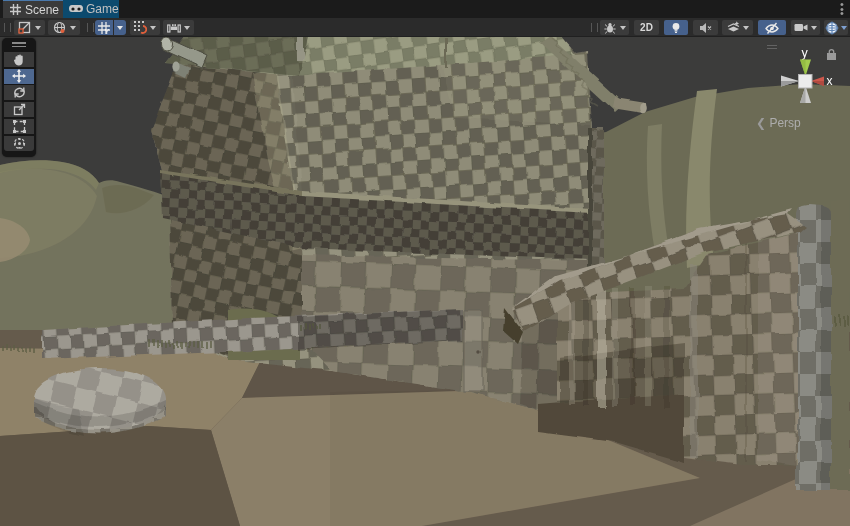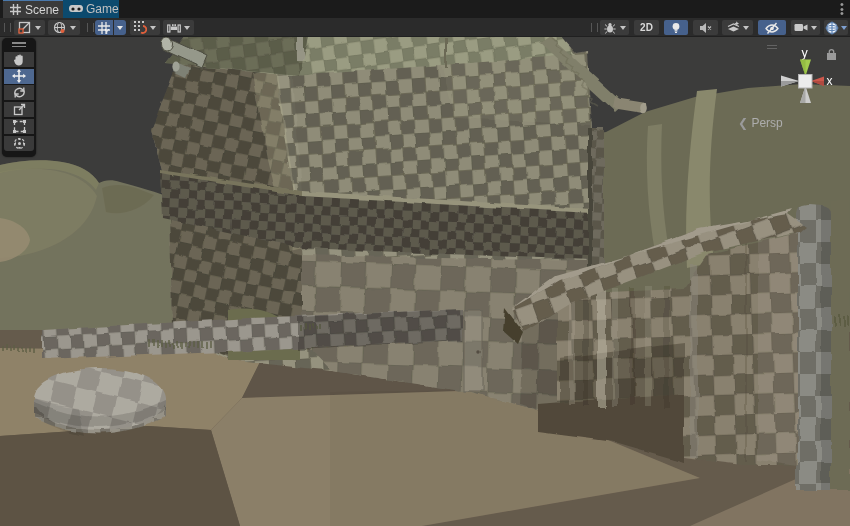--- a/index.html
+++ b/index.html
@@ -12,21 +12,21 @@
 .tbtn{position:absolute;top:2px;height:15px;background:#3b3b3b;border-radius:2px;display:flex;align-items:center;justify-content:center}
 .tbtn.blue{background:#46618c}
 .handle2{position:absolute;top:5px;width:5px;height:9px;border-left:1px solid #565656;border-right:1px solid #565656}
 .arrow{width:0;height:0;border-left:3.5px solid transparent;border-right:3.5px solid transparent;border-top:4px solid #c4c4c4}
 .toolsov{position:absolute;left:2px;top:38px;width:34px;height:119px;background:#161616;border-radius:5px;z-index:9;box-shadow:0 0 2px rgba(0,0,0,.6)}
 .toolsov .hd{height:13px;position:relative}
 .toolsov .hd:before{content:"";position:absolute;left:10px;right:10px;top:4px;height:1.5px;background:#888}
 .toolsov .hd:after{content:"";position:absolute;left:10px;right:10px;top:7.5px;height:1.5px;background:#888}
 .tool{position:absolute;left:2px;width:30px;height:15px;background:#3a3a3a;display:flex;align-items:center;justify-content:center}
 .tool.blue{background:#4e6890}
-.persp{position:absolute;left:738px;top:116px;color:#adadad;font-size:12px;z-index:9}
+.persp{position:absolute;left:756px;top:116px;color:#adadad;font-size:12px;z-index:9}
 </style></head><body>
 <div id="app">
 
 <svg id="scenesvg" width="850" height="526" viewBox="0 0 850 526">
 <defs>
 <pattern id="pRoof" width="26" height="26" patternUnits="userSpaceOnUse" patternTransform="rotate(-8)">
           <rect width="26" height="26" fill="#a0a287"></rect>
           <rect width="13" height="13" fill="#7e816a"></rect>
           <rect x="13" y="13" width="13" height="13" fill="#7e816a"></rect>
           <path d="M0,0 H26 M0,13.0 H26 M0,0 V26 M13.0,0 V26" stroke="#666a52" stroke-width="1" opacity="0.35" fill="none"></path>

